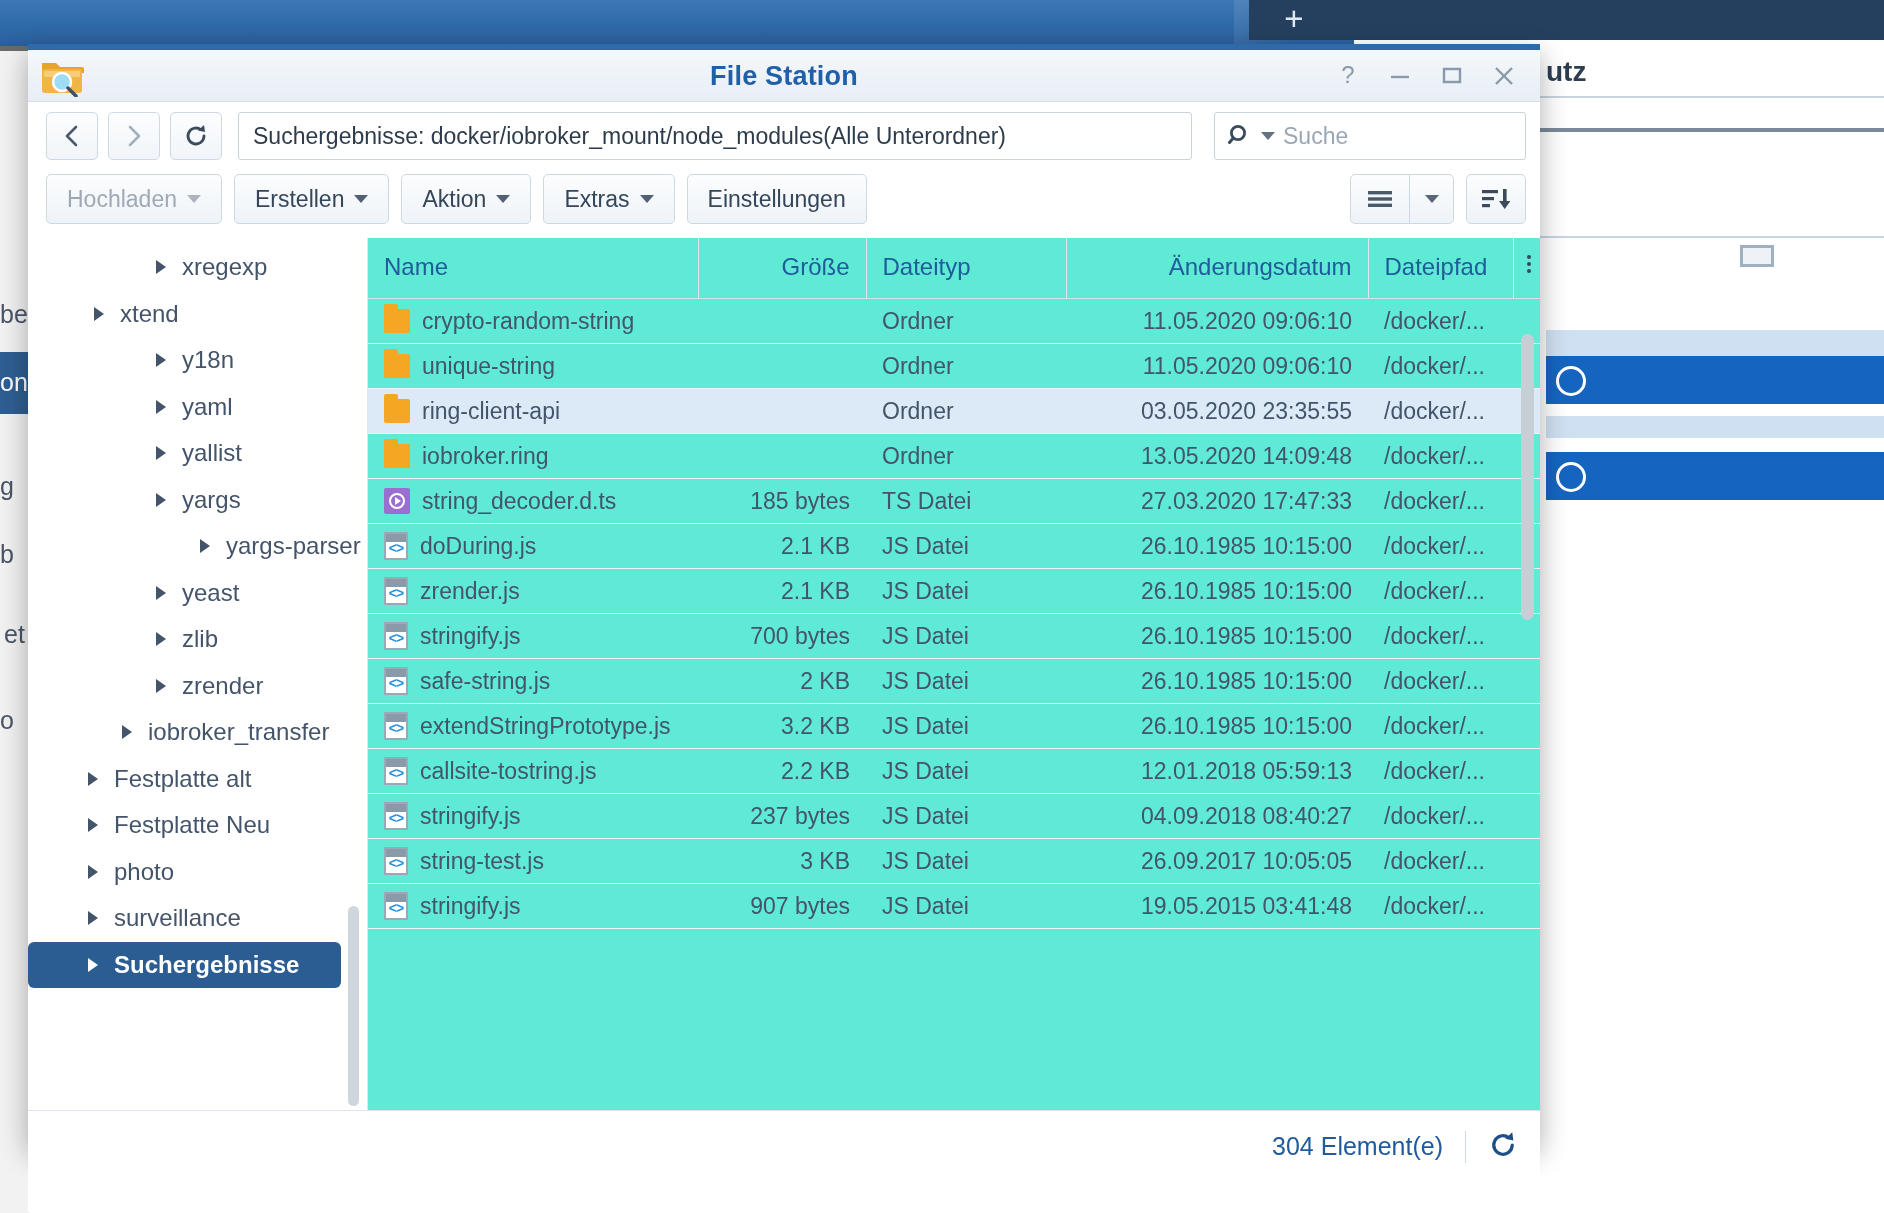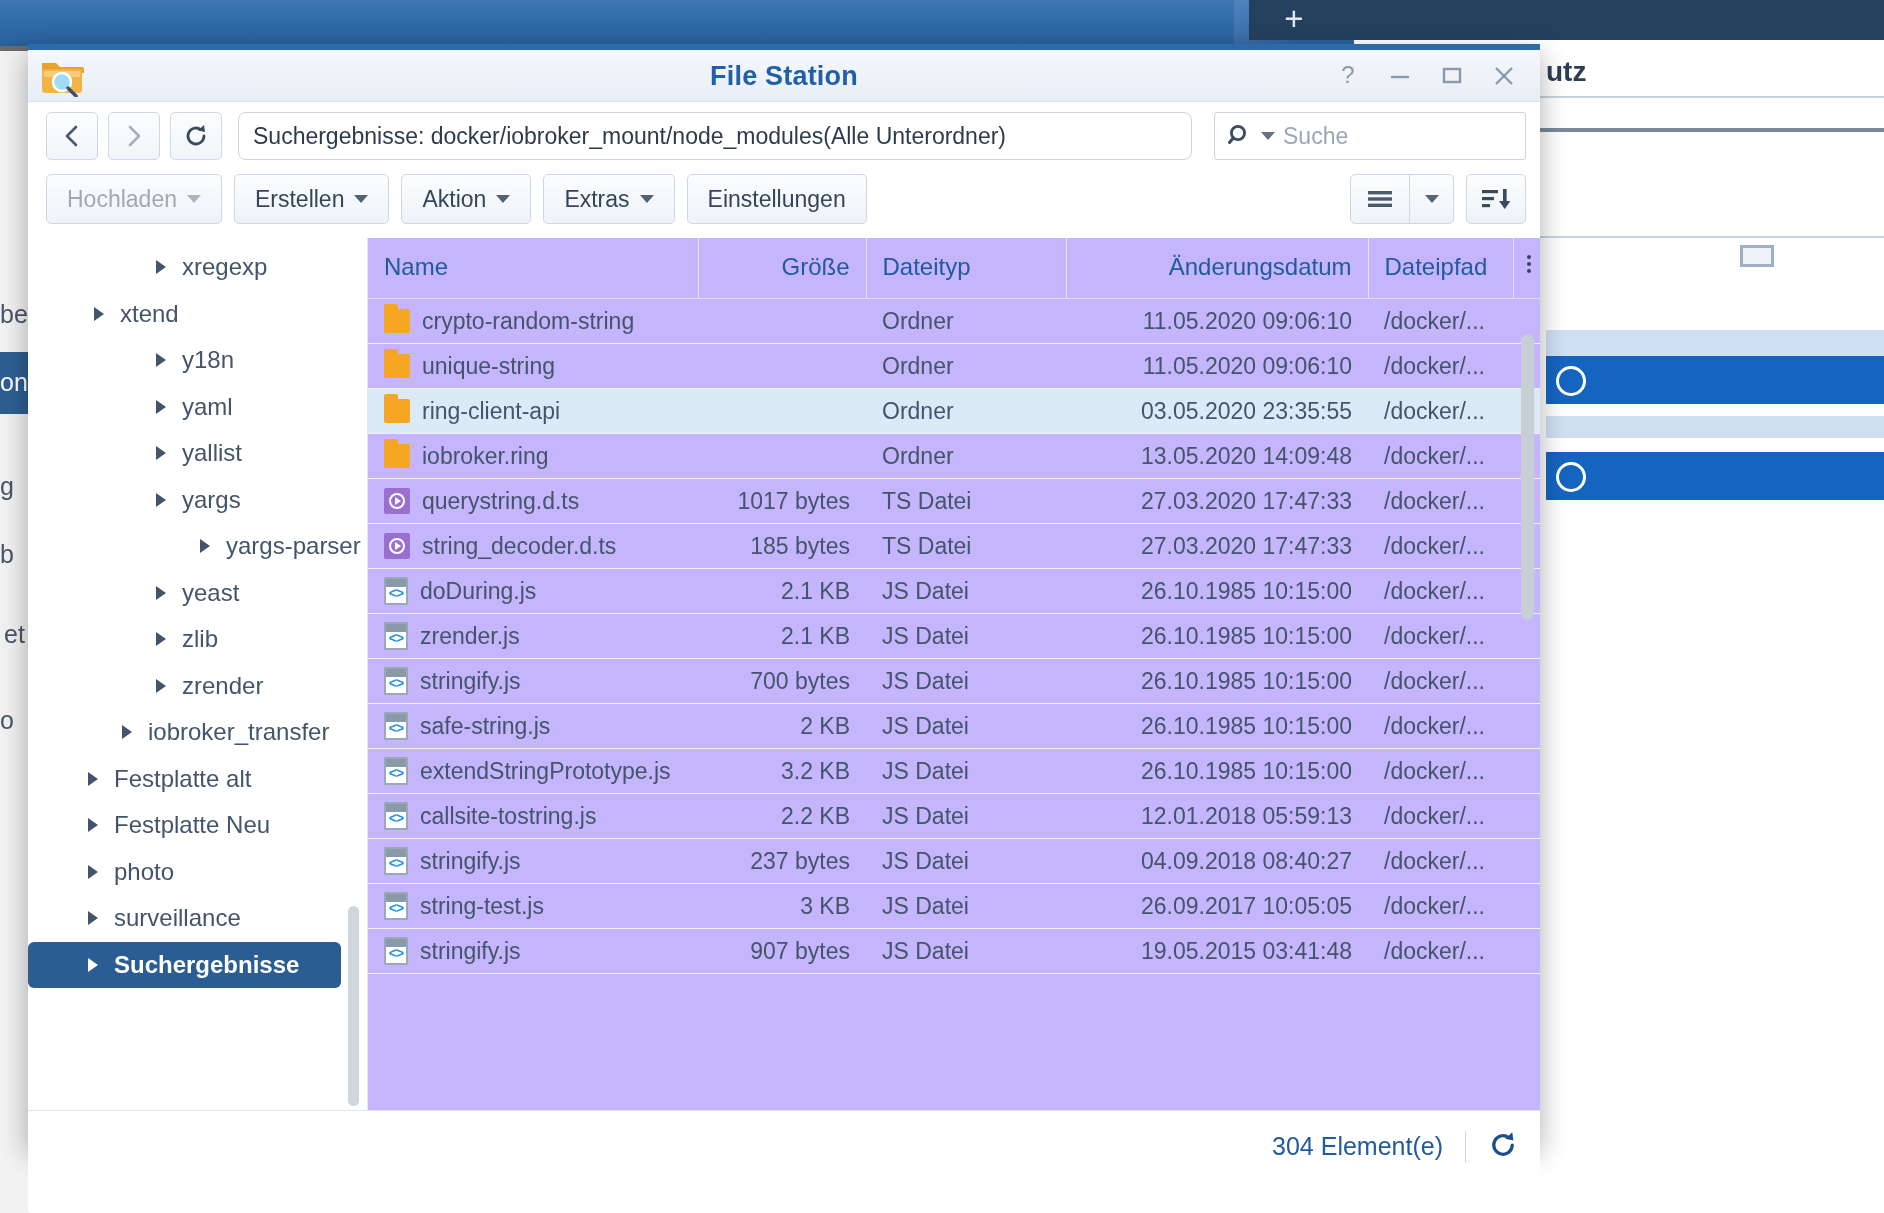--- a/index.html
+++ b/index.html
@@ -143,21 +143,21 @@
     border-radius: 5px;
     background: linear-gradient(180deg, #fcfdfe 0%, #f1f5f9 100%);
     display: flex; align-items: center; justify-content: center;
     color: #7b8a99;
   }
   .navbtn.strong { color: #3b4b5c; }
   .pathbox {
     flex: 1;
     height: 48px;
     border: 1px solid #c9d4df;
-    border-radius: 8px;
+    border-radius: 3px;
     background: #ffffff;
     display: flex; align-items: center;
     padding: 0 14px;
     font-size: 23px; color: #2d3b4a;
     overflow: hidden; white-space: nowrap;
     margin-left: 6px;
   }
   .searchbox {
     width: 312px; height: 48px;
     border: 1px solid #c9d4df; border-radius: 3px;
@@ -252,21 +252,21 @@
   }
   .tree-item.selected .tw { color: #ffffff; }
   .sb-scroll {
     position: absolute; right: 8px; top: 668px;
     width: 11px; height: 200px;
     background: #cfd6dd; border-radius: 6px;
   }
 
   .filepane {
     flex: 1; position: relative; overflow: hidden;
-    background: #c4b5fd;
+    background: #5eead4;
   }
   table.ftable {
     width: 100%;
     border-collapse: collapse;
     table-layout: fixed;
   }
   table.ftable th {
     font-size: 24px; font-weight: normal; color: #215b9c;
     padding: 14px 16px 16px 16px;
     border-bottom: 1px solid #d8e0e8;
@@ -674,35 +674,20 @@
               <td class="num">13.05.2020 14:09:48</td>
               <td>/docker/...</td>
               <td></td>
             </tr>
             <tr class="row">
               <td>
                 <div class="namecell">
                   <span class="ic ic-ts">
                     <i></i>
                   </span>
-                  <span>querystring.d.ts</span>
-                </div>
-              </td>
-              <td class="num">1017 bytes</td>
-              <td>TS Datei</td>
-              <td class="num">27.03.2020 17:47:33</td>
-              <td>/docker/...</td>
-              <td></td>
-            </tr>
-            <tr class="row">
-              <td>
-                <div class="namecell">
-                  <span class="ic ic-ts">
-                    <i></i>
-                  </span>
                   <span>string_decoder.d.ts</span>
                 </div>
               </td>
               <td class="num">185 bytes</td>
               <td>TS Datei</td>
               <td class="num">27.03.2020 17:47:33</td>
               <td>/docker/...</td>
               <td></td>
             </tr>
             <tr class="row">

